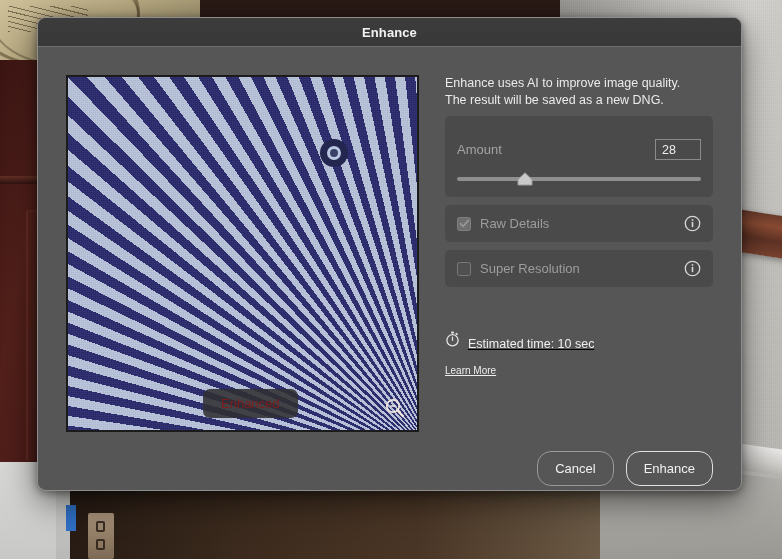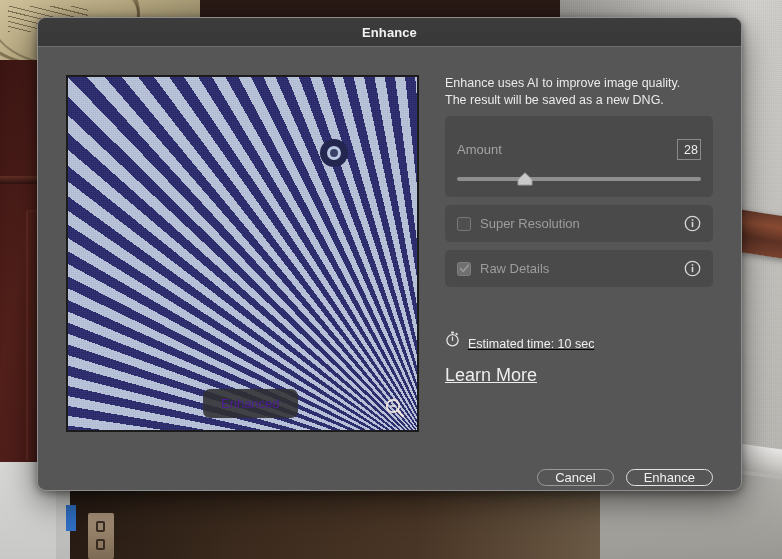--- a/index.html
+++ b/index.html
@@ -167,21 +167,21 @@
   }
   .hub-ring {
     position: absolute; left: 259px; top: 69px;
     width: 14px; height: 14px; border-radius: 50%;
     border: 3px solid #b9c6e0;
     background: #3b4068;
   }
   .badge {
     position: absolute; left: 135px; bottom: 12px;
     background: rgba(48,48,50,.88);
-    color: #4c1d95;
+    color: #7f1d1d;
     font-size: 13px;
     padding: 7px 18px;
     border-radius: 7px;
   }
   .zoom-icon {
     position: absolute; right: 10px; bottom: 10px;
     width: 24px; height: 24px;
   }
 
   
@@ -207,47 +207,47 @@
   .cbx svg { display: block; }
   .opt-label { color: #f1efef; font-size: 13px; margin-left: 9px; }
   .opt-label.dim { color: #9d9d9d; }
   .info { margin-left: auto; width: 17px; height: 17px; flex: 0 0 17px; cursor: pointer; }
   .amount-row {
     display: flex; align-items: center; margin-top: 13px;
   }
   .amount-label { color: #a3a3a3; font-size: 13px; }
   .num-field {
     margin-left: auto;
-    width: 24px; height: 21px;
+    width: 46px; height: 21px;
     border: 1px solid #8b8b8b;
     background: #4a4a4a;
     color: #f0eeee; font-size: 12.5px;
     display: flex; align-items: center;
     padding-left: 6px;
   }
   .slider { position: relative; margin-top: 11px; height: 16px; }
   .slider-track {
     position: absolute; left: 0; right: 0; top: 6px; height: 4px;
     background: #8f8f8f; border-radius: 2px;
   }
   .slider-thumb {
     position: absolute; top: 1px; width: 16px; height: 14px;
   }
   .est-row { display: flex; align-items: flex-end; margin-top: 36px; text-decoration: underline; }
   .est-text { color: #f0eeee; font-size: 12.5px; margin-left: 8px; }
   .learn {
-    color: #eeecec; font-size: 18px; margin-top: 14px;
+    color: #eeecec; font-size: 10px; margin-top: 14px;
     text-decoration: underline; cursor: pointer; width: fit-content;
   }
   .btn-row {
     margin-top: auto; padding-bottom: 4px;
     display: flex; justify-content: flex-end; gap: 12px;
   }
   .btn {
-    min-width: 62px; height: 17px; padding: 0 17px;
+    min-width: 62px; height: 35px; padding: 0 17px;
     border-radius: 14px;
     background: transparent;
     border: 1px solid #9a9a9a;
     color: #f2f0f0; font-size: 13px;
     display: flex; align-items: center; justify-content: center;
     cursor: pointer;
     font-family: "Liberation Sans", sans-serif;
   }
   .btn.primary { border: 1.5px solid #e2e0e0; }
 </style>
@@ -327,34 +327,20 @@
         <div class="amount-row">
           <span class="amount-label">Amount</span>
           <span class="num-field">28</span>
         </div>
 
         <div class="slider">
           <div class="slider-track"></div>
           <span class="slider-thumb" id="thumb" style="left: calc(28% - 8px);">
             <svg width="16" height="14" viewBox="0 0 16 14">
               <path d="M8 0.8 L15 7.5 L15 13 L1 13 L1 7.5 Z" fill="#c9c9c9" stroke="#9b9b9b" stroke-width="1"></path>
-            </svg>
-          </span>
-        </div>
-      </div>
-
-      <div class="opt-card disabled">
-        <div class="opt-row">
-          <span class="cbx empty"></span>
-          <span class="opt-label dim">Super Resolution</span>
-          <span class="info">
-            <svg width="17" height="17" viewBox="0 0 17 17">
-              <circle cx="8.5" cy="8.5" r="7.2" fill="none" stroke="#d8d6d6" stroke-width="1.3"></circle>
-              <circle cx="8.5" cy="4.9" r="0.95" fill="#d8d6d6"></circle>
-              <rect x="7.7" y="6.8" width="1.6" height="5.5" rx="0.7" fill="#d8d6d6"></rect>
             </svg>
           </span>
         </div>
       </div>
 
       <div class="opt-card disabled">
         <div class="opt-row">
           <span class="cbx dim">
             <svg width="11" height="11" viewBox="0 0 11 11">
               <polyline points="1.6,5.6 4.2,8.3 9.3,2.3" fill="none" stroke="#959595" stroke-width="1.8" stroke-linecap="round" stroke-linejoin="round"></polyline>
@@ -364,20 +350,34 @@
           <span class="info">
             <svg width="17" height="17" viewBox="0 0 17 17">
               <circle cx="8.5" cy="8.5" r="7.2" fill="none" stroke="#d8d6d6" stroke-width="1.3"></circle>
               <circle cx="8.5" cy="4.9" r="0.95" fill="#d8d6d6"></circle>
               <rect x="7.7" y="6.8" width="1.6" height="5.5" rx="0.7" fill="#d8d6d6"></rect>
             </svg>
           </span>
         </div>
       </div>
 
+      <div class="opt-card disabled">
+        <div class="opt-row">
+          <span class="cbx empty"></span>
+          <span class="opt-label dim">Super Resolution</span>
+          <span class="info">
+            <svg width="17" height="17" viewBox="0 0 17 17">
+              <circle cx="8.5" cy="8.5" r="7.2" fill="none" stroke="#d8d6d6" stroke-width="1.3"></circle>
+              <circle cx="8.5" cy="4.9" r="0.95" fill="#d8d6d6"></circle>
+              <rect x="7.7" y="6.8" width="1.6" height="5.5" rx="0.7" fill="#d8d6d6"></rect>
+            </svg>
+          </span>
+        </div>
+      </div>
+
       <div class="est-row">
         <span>
           <svg width="15" height="16" viewBox="0 0 15 16">
             <circle cx="7.5" cy="9.3" r="5.6" fill="none" stroke="#e6e4e4" stroke-width="1.3"></circle>
             <rect x="6.1" y="0.6" width="2.8" height="2" rx="0.6" fill="#e6e4e4"></rect>
             <rect x="10.4" y="2.1" width="2.6" height="1.6" rx="0.7" fill="#e6e4e4" transform="rotate(40 11.7 2.9)"></rect>
             <line x1="7.5" y1="9.3" x2="7.5" y2="6.1" stroke="#e6e4e4" stroke-width="1.2" stroke-linecap="round"></line>
           </svg>
         </span>
         <span class="est-text">Estimated time: 10 sec</span>

